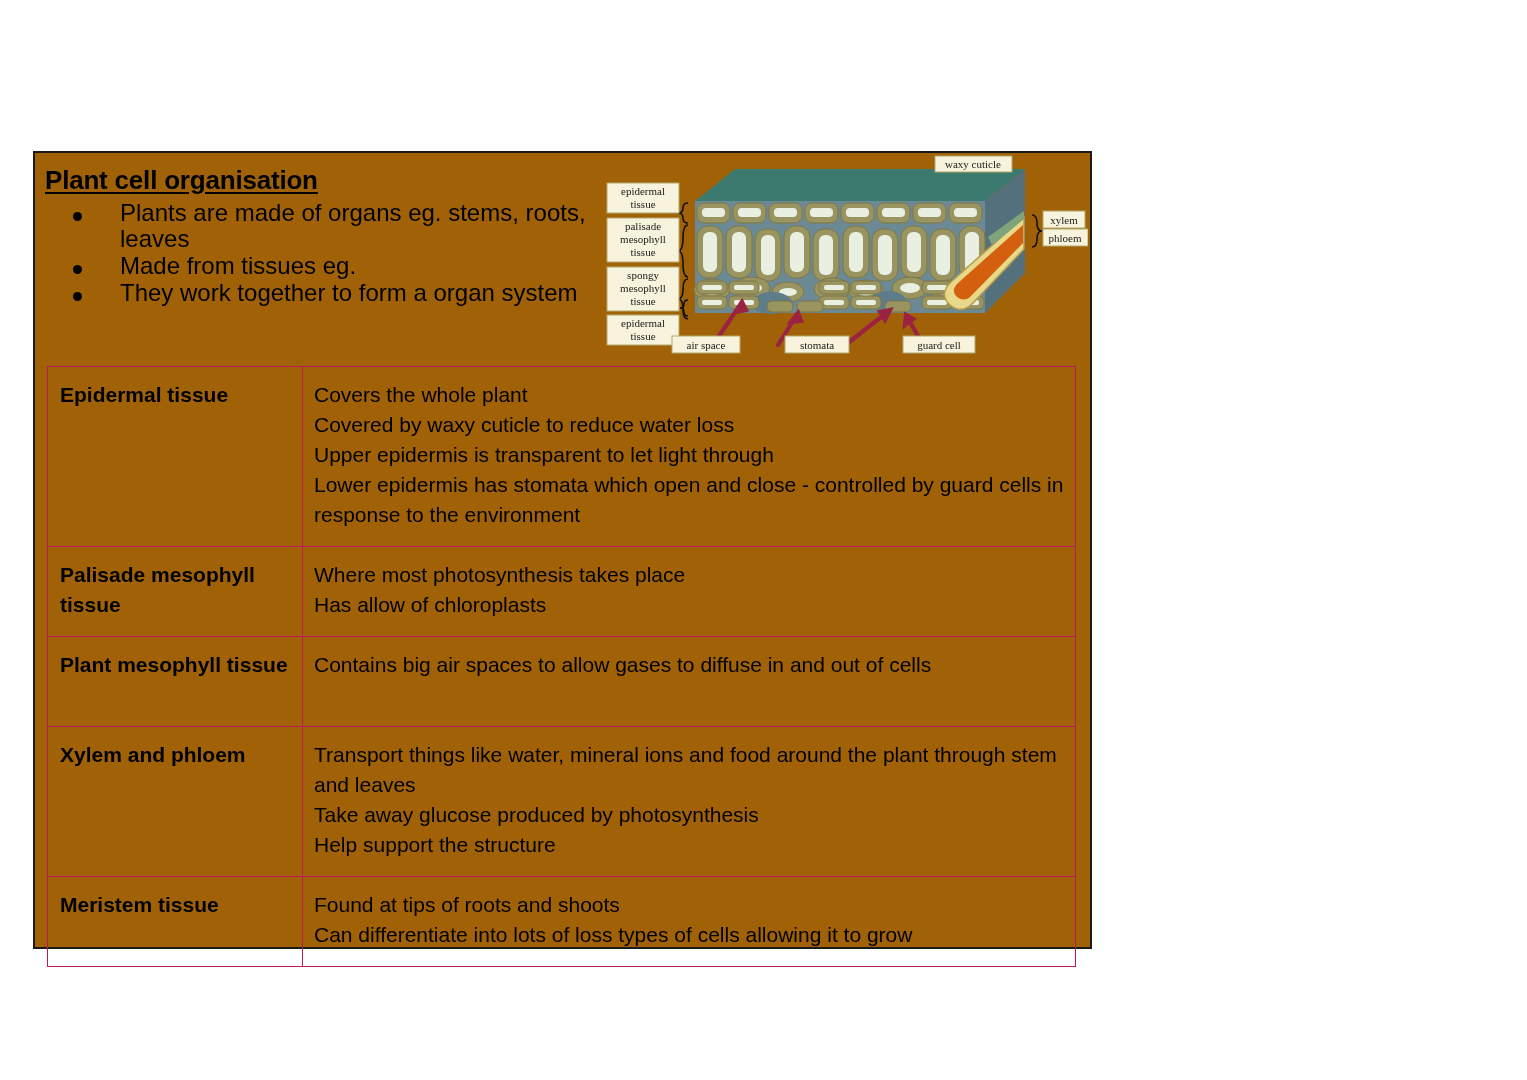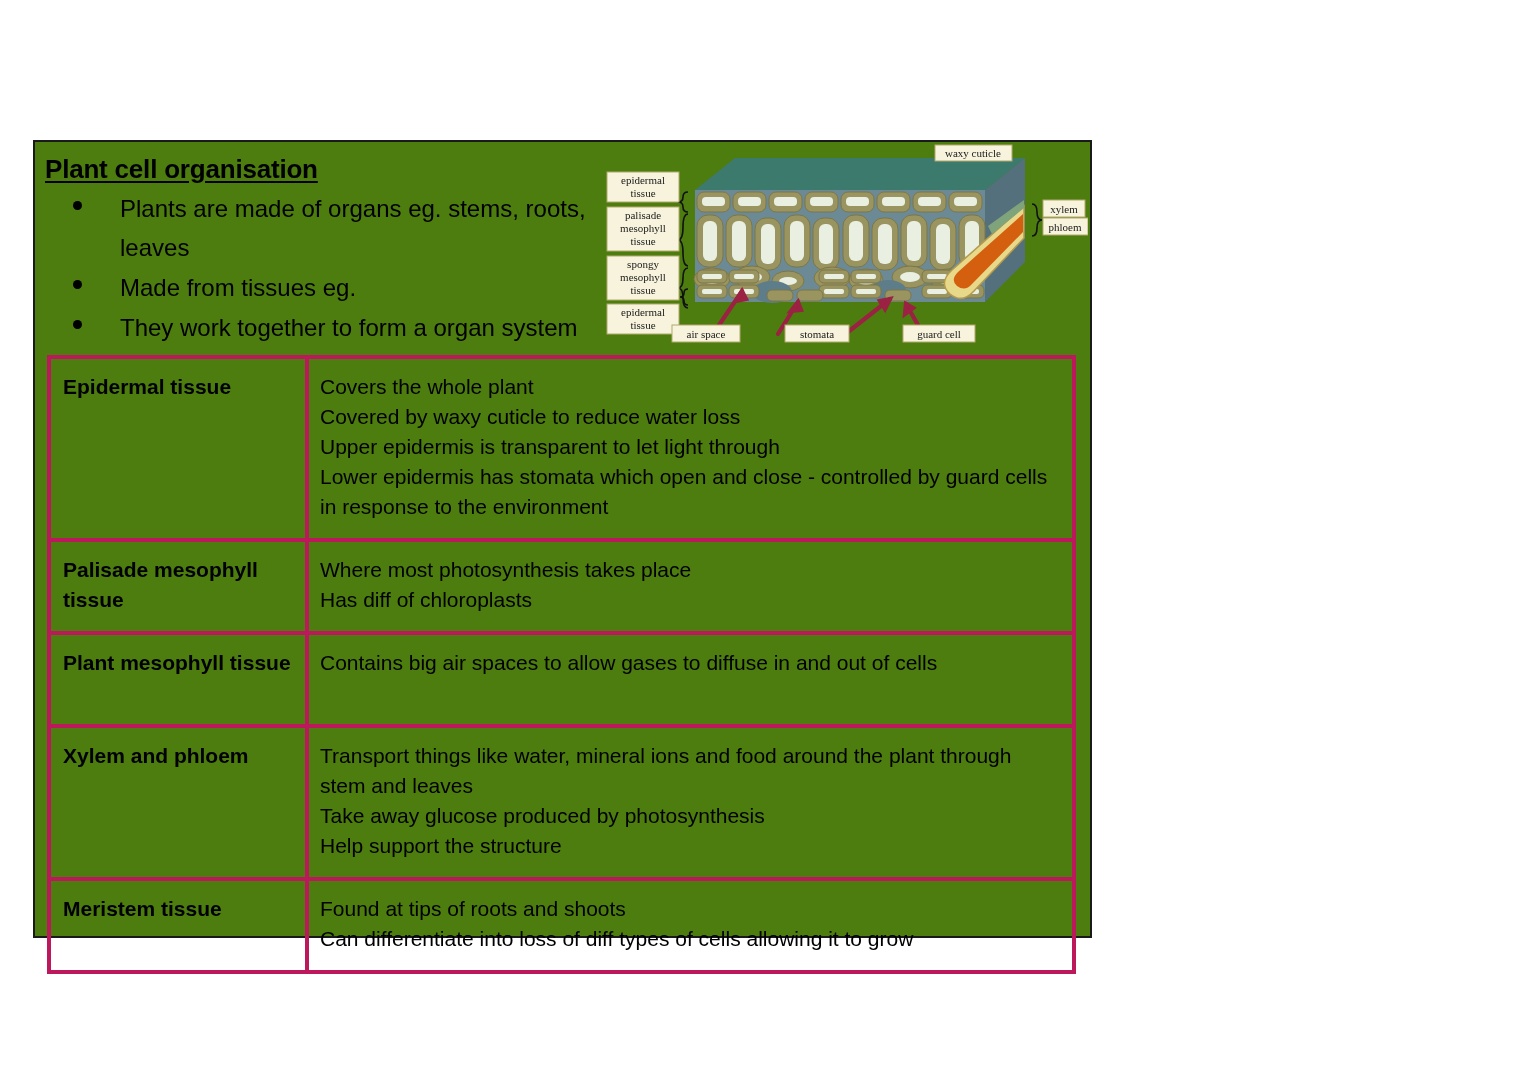--- a/index.html
+++ b/index.html
@@ -13,26 +13,26 @@
     font-family: "Liberation Sans", sans-serif;
     color: #000000;
     overflow: hidden;
     position: relative;
   }
 
   
   #note-card {
     position: absolute;
     left: 33px;
-    top: 140px;
+    top: 151px;
     width: 1059px;
     height: 798px;
     border: 2px solid #1a1a1a;
     box-sizing: border-box;
-    background: #4d7c0f;
+    background: #a16207;
   }
 
   
   #note-top {
     position: relative;
     height: 213px;
   }
 
   #heading-block {
     position: absolute;
@@ -53,21 +53,21 @@
 
   #bullet-list {
     list-style: none;
     margin: 0;
     padding: 0;
   }
   #bullet-list li {
     position: relative;
     padding-left: 75px;
     font-size: 24px;
-    line-height: 39px;
+    line-height: 26px;
     margin-top: 1px;
   }
   #bullet-list li .bullet-dot {
     position: absolute;
     left: 28px;
     top: 12px;
     width: 9px;
     height: 9px;
     border-radius: 50%;
     background: #000;
@@ -87,21 +87,21 @@
   
   #tissue-table {
     position: absolute;
     left: 12px;
     top: 213px;
     width: 1029px;
     border-collapse: collapse;
     table-layout: fixed;
   }
   #tissue-table td {
-    border: 4px solid #be185d;
+    border: 1px solid #be185d;
     vertical-align: top;
     padding: 13px 10px 16px 11px;
     font-size: 21px;
     line-height: 30px;
   }
   #tissue-table td.tname {
     width: 232px;
     font-weight: bold;
     padding-left: 12px;
   }
@@ -414,21 +414,21 @@
           <div class="desc-line">Lower epidermis has stomata which open and close - controlled by guard cells in response to the environment</div>
         </td>
       </tr>
 
       <tr>
         <td class="tname">
           <span class="name-line">Palisade mesophyll tissue</span>
         </td>
         <td class="tdesc">
           <div class="desc-line">Where most photosynthesis takes place</div>
-          <div class="desc-line">Has diff of chloroplasts</div>
+          <div class="desc-line">Has allow of chloroplasts</div>
         </td>
       </tr>
 
       <tr>
         <td class="tname">
           <span class="name-line">Plant mesophyll tissue</span>
         </td>
         <td class="tdesc">
           <div class="desc-line">Contains big air spaces to allow gases to diffuse in and out of cells</div>
           <div class="desc-line">&nbsp;</div>
@@ -445,19 +445,19 @@
           <div class="desc-line">Help support the structure</div>
         </td>
       </tr>
 
       <tr>
         <td class="tname">
           <span class="name-line">Meristem tissue</span>
         </td>
         <td class="tdesc">
           <div class="desc-line">Found at tips of roots and shoots</div>
-          <div class="desc-line">Can differentiate into loss of diff types of cells allowing it to grow</div>
+          <div class="desc-line">Can differentiate into lots of loss types of cells allowing it to grow</div>
         </td>
       </tr>
     </tbody>
   </table>
 
 </div>
 
 </body></html>

